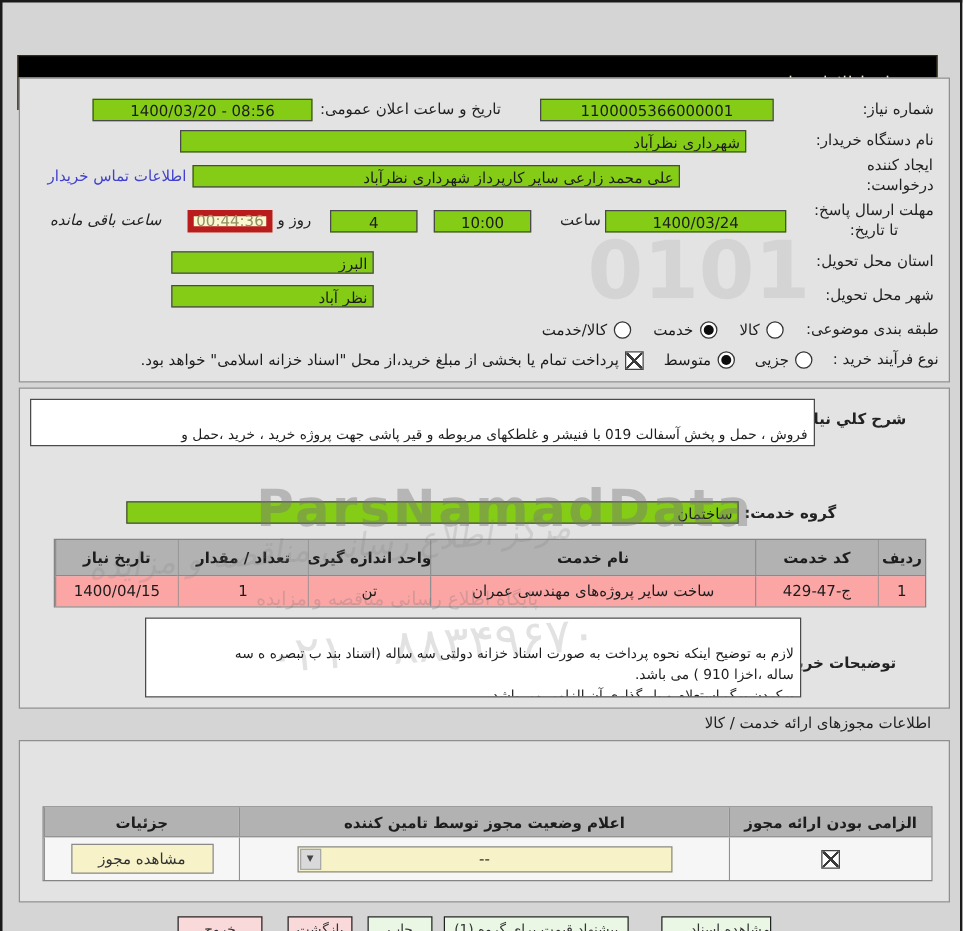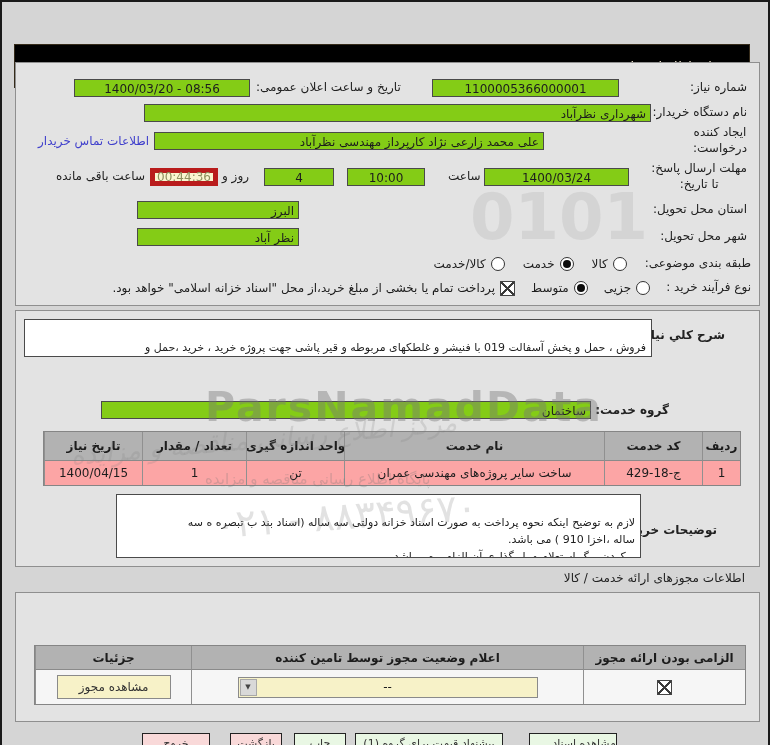--- a/index.html
+++ b/index.html
@@ -105,30 +105,30 @@
       <span>1100005366000001</span>
     </div>
     <span class="lbl abs" style="left:232px;">تاریخ و ساعت اعلان عمومی:</span>
     <div class="field center ltr abs" style="left:50px;width:176px;">
       <span>1400/03/20 - 08:56</span>
     </div>
   </div>
 
   <div class="row" style="top:39px;">
     <span class="lbl abs" style="right:4px;">نام دستگاه خریدار:</span>
-    <div class="field rightpad abs" style="left:120px;width:507px;">
+    <div class="field rightpad abs" style="left:120px;width:453px;">
       <span>شهرداری نظرآباد</span>
     </div>
   </div>
 
   <div class="row" style="top:63px;height:30px;">
     <span class="lbl abs" style="right:4px;">ایجاد کننده
 درخواست:</span>
     <div class="field rightpad abs" style="left:130px;width:390px;">
-      <span>علی محمد زارعی نژاد کارپرداز مهندسی نظرآباد</span>
+      <span>علی محمد زارعی سایر کارپرداز شهرداری نظرآباد</span>
     </div>
     <span class="link abs" style="left:14px;">اطلاعات تماس خریدار</span>
   </div>
 
   <div class="row" style="top:99px;height:30px;">
     <span class="lbl abs" style="right:4px;">مهلت ارسال پاسخ:
 تا تاریخ:</span>
     <div class="field center abs" style="left:460px;width:145px;">
       <span>1400/03/24</span>
     </div>
@@ -136,21 +136,21 @@
     <div class="field center abs" style="left:323px;width:78px;">
       <span>10:00</span>
     </div>
     <div class="field center abs" style="left:240px;width:70px;">
       <span>4</span>
     </div>
     <span class="lbl abs" style="left:198px;">روز و</span>
     <div class="count ltr abs" style="left:126px;width:68px;">
       <span>00:44:36</span>
     </div>
-    <span class="lbl abs" style="left:32px;">ساعت باقی مانده</span>
+    <span class="lbl abs" style="left:16px;font-style:italic;">ساعت باقی مانده</span>
   </div>
 
   <div class="row" style="top:136px;">
     <span class="lbl abs" style="right:4px;">استان محل تحویل:</span>
     <div class="field rightpad abs" style="left:113px;width:162px;">
       <span>البرز</span>
     </div>
   </div>
 
   <div class="row" style="top:163px;">
@@ -208,21 +208,21 @@
   </div>
 
   <div class="tbl abs" id="svc-tbl" style="left:27px;top:120px;width:696px;">
     <div class="cell hd">ردیف</div>
     <div class="cell hd">کد خدمت</div>
     <div class="cell hd">نام خدمت</div>
     <div class="cell hd">واحد اندازه گیری</div>
     <div class="cell hd">تعداد / مقدار</div>
     <div class="cell hd">تاریخ نیاز</div>
     <div class="cell bd">1</div>
-    <div class="cell bd">ج-18-429</div>
+    <div class="cell bd">ج-47-429</div>
     <div class="cell bd">ساخت سایر پروژه‌های مهندسی عمران</div>
     <div class="cell bd">تن</div>
     <div class="cell bd">1</div>
     <div class="cell bd">1400/04/15</div>
   </div>
 
   <span class="lbl b abs" style="right:42px;top:212px;">توضیحات خریدار:</span>
   <div class="textbox abs" style="left:100px;top:183px;width:525px;height:64px;">
     <span>لازم به توضیح اینکه نحوه پرداخت به صورت اسناد خزانه دولتی سه ساله (اسناد بند ب تبصره ه سه
 ساله  ،اخزا 910  ) می باشد.

